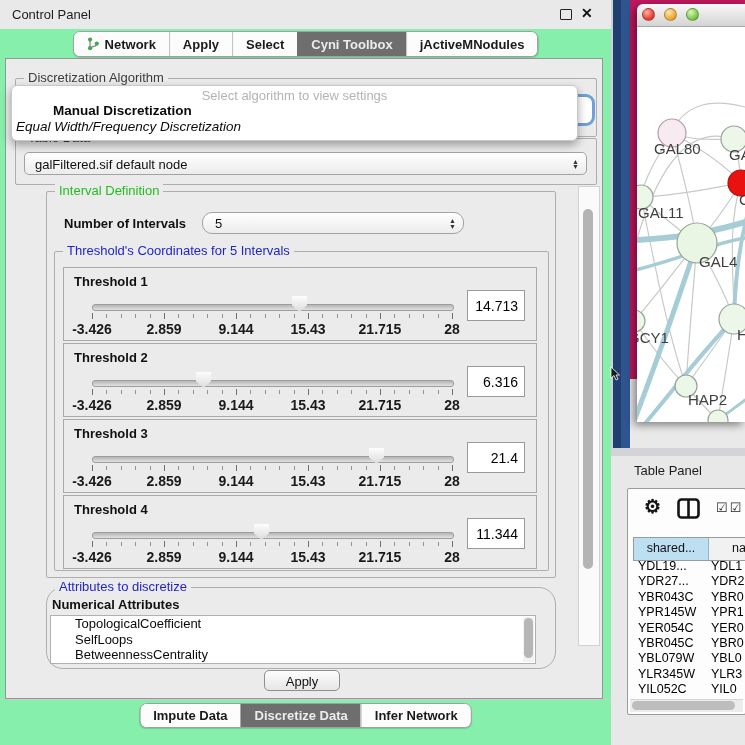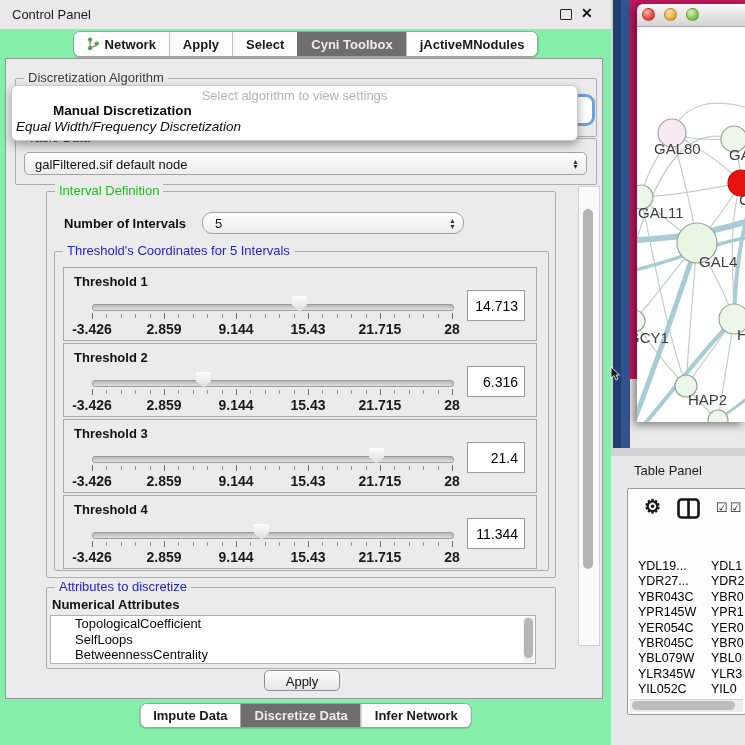--- a/index.html
+++ b/index.html
@@ -64,21 +64,21 @@
   .track{position:absolute;left:28px;top:36px;width:360px;height:5px;background:linear-gradient(#b5b5b5,#e2e2e2);border:1px solid #9d9d9d;border-radius:3px;}
   .thumbp{position:absolute;top:28px;width:15px;height:16px;background:linear-gradient(#fdfdfd,#dcdcdc);clip-path:polygon(0 0,100% 0,100% 58%,50% 100%,0 58%);filter:drop-shadow(0 0 1px #777);}
   .ticks{position:absolute;left:28px;top:45px;width:360px;height:7px;}
   .tick{position:absolute;width:1px;background:#949494;height:4px;top:1px;}
   .tick.major{height:6px;top:0;background:#6e6e6e;}
   .ticklabels{position:absolute;left:28px;top:53px;width:360px;height:12px;}
   .ticklabel{position:absolute;transform:translateX(-50%);font-size:14px;font-weight:bold;color:#1a1a1a;white-space:nowrap;}
   .tval{position:absolute;left:403px;top:22px;width:58px;height:31px;background:#fff;border:1px solid #9a9a9a;font-size:14px;color:#000;text-align:right;line-height:31px;padding-right:6px;box-sizing:border-box;}
 
   
-  .attr-group{left:40px;top:528px;width:508px;height:80px;}
+  .attr-group{left:40px;top:528px;width:508px;height:80px;border-radius:17px;}
   .attr-title{position:absolute;left:5px;top:9px;font-size:13px;font-weight:bold;color:#111;}
   .attr-list{position:absolute;left:3px;top:27px;width:486px;height:49px;background:#fff;border:1px solid #b0b0b0;overflow:hidden;box-sizing:border-box;}
   .attr-item{padding-left:24px;font-size:13px;line-height:15.5px;color:#0a0a0a;white-space:nowrap;}
   .attr-list .sb{position:absolute;right:1px;top:1px;width:11px;height:45px;background:#f2f2f2;}
   .attr-list .sb .thumb{position:absolute;left:1px;top:1px;width:9px;height:40px;background:#b6b6b6;border-radius:5px;}
 
   .apply-btn{position:absolute;left:258px;top:611px;width:76px;height:21px;background:linear-gradient(#fdfdfd,#e6e6e6);border:1px solid #8f8f8f;border-radius:5px;font-size:13px;color:#111;text-align:center;line-height:19px;}
 
   
   .blue-bg{position:absolute;left:611px;top:0;width:134px;height:379px;background:#be185d;padding-left:36px;}
@@ -451,20 +451,24 @@
       <div class="tp-toolbar">
         <span class="gear">⚙</span>
         <span class="colicon">
           <svg width="23" height="21" viewBox="0 0 23 21">
               <rect x="1.5" y="1.5" width="20" height="18" rx="3" fill="none" stroke="#141414" stroke-width="2.6"></rect>
               <line x1="11.5" y1="1.5" x2="11.5" y2="19.5" stroke="#141414" stroke-width="2.6"></line>
             </svg>
         </span>
         <span class="checks">☑☑</span>
       </div>
+      <div class="tp-header">
+        <div class="hc1">shared...</div>
+        <div class="hc2">na</div>
+      </div>
       <div class="tp-rows" id="table-rows">
           <div class="trow">
             <span class="tc1">YDL19...</span>
             <span class="tc2">YDL1</span>
           </div>
           <div class="trow">
             <span class="tc1">YDR27...</span>
             <span class="tc2">YDR2</span>
           </div>
           <div class="trow">

